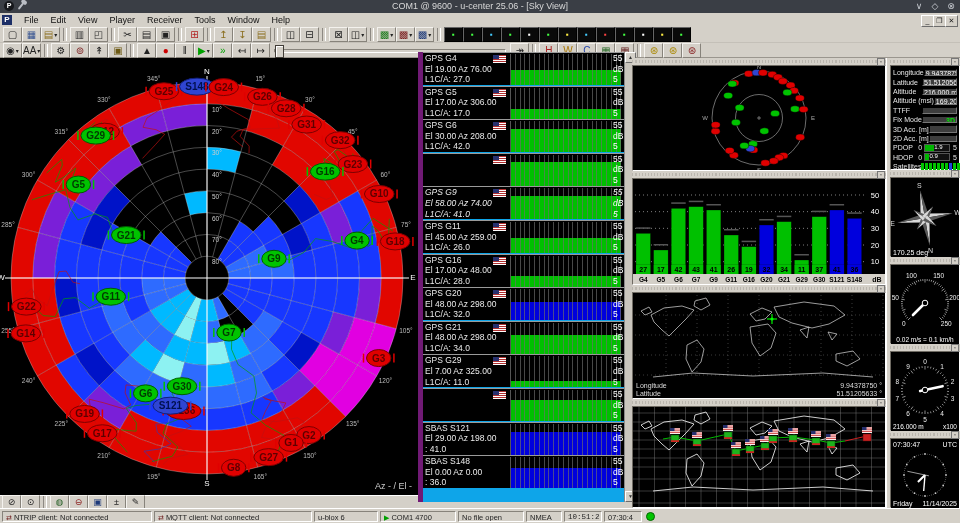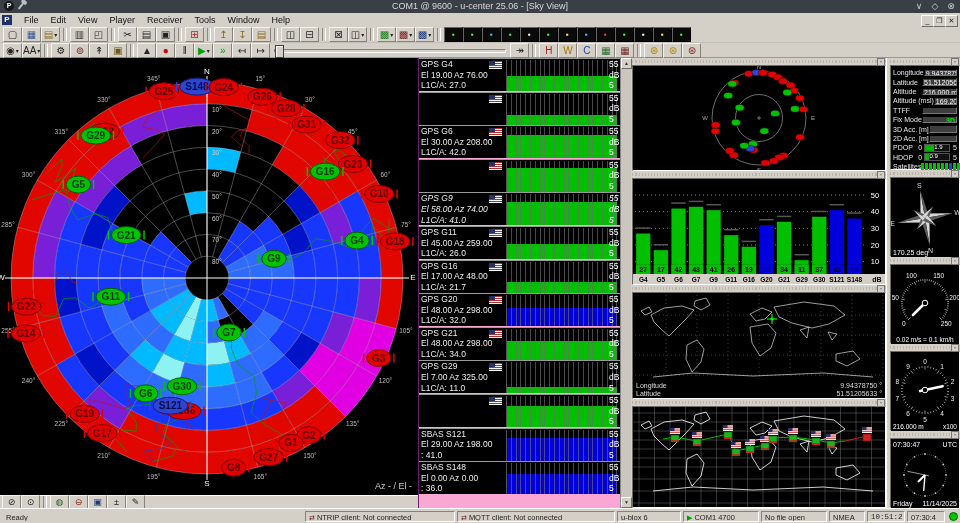--- a/index.html
+++ b/index.html
@@ -29,21 +29,21 @@
         border:1px solid;border-color:#f4f2ee #87837b #87837b #f4f2ee;background:#d4d0c8;font-size:10px;color:#222}
   .tbtn .g{line-height:11px}
   .tbtn.dark{background:#0a0a0a;border-color:#666 #000 #000 #666}
   .tbtn .drop{font-size:6px;margin-left:1px;color:#222}
   .tsep{display:inline-block;width:2px;height:13px;border-left:1px solid #8d8983;border-right:1px solid #fff;margin:0 3px}
   .tslider{position:relative;display:inline-block;width:232px;height:11px;margin:0 4px}
   .tslider:before{content:"";position:absolute;left:0;right:0;top:4px;height:2px;border:1px solid;border-color:#87837b #fff #fff #87837b}
   .tslider .thumb{position:absolute;left:1px;top:0;width:7px;height:11px;background:#d4d0c8;border:1px solid #403c36;box-shadow:inset 1px 1px #fff}
   
   #skyview{left:0;top:58px;width:418px;height:437px;background:#000}
-  #satlist{left:418px;top:58px;width:212px;height:450px;background:#f9a8d4;border-left:1px solid #701a75}
+  #satlist{left:418px;top:52px;width:212px;height:450px;background:#0ea5e9;border-left:5px solid #701a75}
   #panelcol{left:632px;top:58px;width:254px;height:450px;background:#d4d0c8}
   #splitter{left:886px;top:58px;width:4px;height:450px;background:#d4d0c8;border-left:1px solid #fff;border-right:1px solid #888}
   #rightcol{left:890px;top:58px;width:70px;height:450px;background:#d4d0c8}
   
   .satrow{position:absolute;left:0;width:202px;height:33px;border-top:1px solid #9a9a9a;background:#000;box-sizing:border-box}
   .satinfo{position:absolute;left:2px;top:0;width:84px;color:#ececec;font-size:8.5px;line-height:10.6px;white-space:nowrap}
   .usflag{position:absolute;left:70px;top:2px;width:13px;height:8px;background:repeating-linear-gradient(#b03030 0 1px,#fff 1px 2px)}
   .usflag:before{content:"";position:absolute;left:0;top:0;width:6px;height:4px;background:#27306e}
   .sathist{position:absolute;left:87px;top:1px;width:110px;height:31px;background:#000;border-left:1px solid #555}
   .satbar{position:absolute;bottom:0;left:0;width:100%}
@@ -740,20 +740,25 @@
         <div class="satbar" style="height: 15.2182px; background: rgb(0, 192, 0);"></div>
         <div class="satgridlines"></div>
       </div>
       <div class="satscale">
         <div>55</div>
         <div>dB</div>
         <div>5</div>
       </div>
     </div>
     <div class="satrow" style="top: 33.6px;">
+      <div class="satinfo">
+        <div>GPS G5</div>
+        <div>El 17.00 Az 306.00</div>
+        <div>L1C/A: 17.0</div>
+      </div>
       <span class="usflag"></span>
       <div class="sathist">
         <div class="satbar" style="height: 9.58182px; background: rgb(0, 192, 0);"></div>
         <div class="satgridlines"></div>
       </div>
       <div class="satscale">
         <div>55</div>
         <div>dB</div>
         <div>5</div>
       </div>
@@ -818,21 +823,21 @@
       <div class="satscale">
         <div>55</div>
         <div>dB</div>
         <div>5</div>
       </div>
     </div>
     <div class="satrow" style="top: 201.6px;">
       <div class="satinfo">
         <div>GPS G16</div>
         <div>El 17.00 Az 48.00</div>
-        <div>L1C/A: 21.7</div>
+        <div>L1C/A: 28.0</div>
       </div>
       <span class="usflag"></span>
       <div class="sathist">
         <div class="satbar" style="height: 10.7091px; background: rgb(0, 192, 0);"></div>
         <div class="satgridlines"></div>
       </div>
       <div class="satscale">
         <div>55</div>
         <div>dB</div>
         <div>5</div>
@@ -1570,21 +1575,20 @@
     </span>
     <span class="tbtn">
       <span class="g" style="color: rgb(34, 34, 34); font-size: 9px;">±</span>
     </span>
     <span class="tbtn">
       <span class="g" style="color: rgb(34, 34, 34); font-size: 9px;">✎</span>
     </span>
   </div>
 
 <div id="statusbar" class="abs">
-  <div class="seg ready">Ready</div>
 <div class="seg" style="width: 150px;"><span class="segicon" style="color: rgb(112, 32, 32);">⇄</span><span>NTRIP client: Not connected</span></div>
     <div class="seg" style="width: 158px;"><span class="segicon" style="color: rgb(112, 32, 32);">⇄</span><span>MQTT client: Not connected</span></div>
     <div class="seg" style="width: 64px;"><span>u-blox 6</span></div>
     <div class="seg" style="width: 76px;"><span class="segicon" style="color: rgb(0, 160, 0);">▶</span><span>COM1 4700</span></div>
     <div class="seg" style="width: 66px;"><span>No file open</span></div>
     <div class="seg" style="width: 36px;"><span>NMEA</span></div>
     <div class="seg" style="width: 38px; font-family: Liberation Mono, monospace;"><span>10:51:2</span></div>
     <div class="seg" style="width: 38px;"><span>07:30:4</span></div>
     <div id="conn-dot"></div>
   </div>

